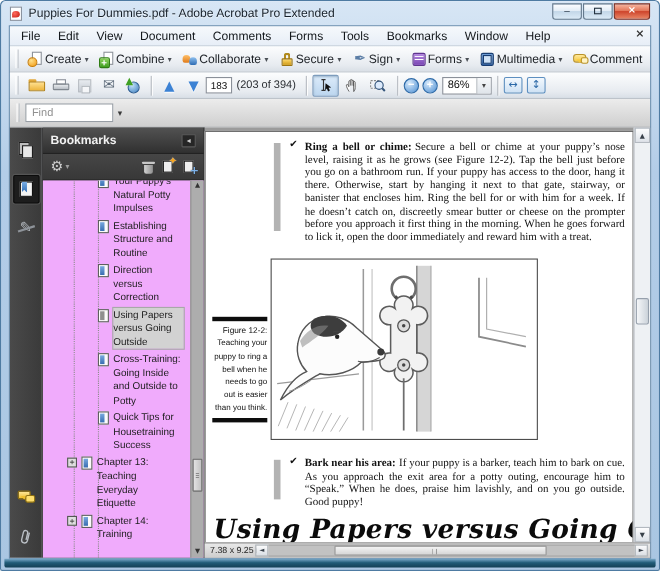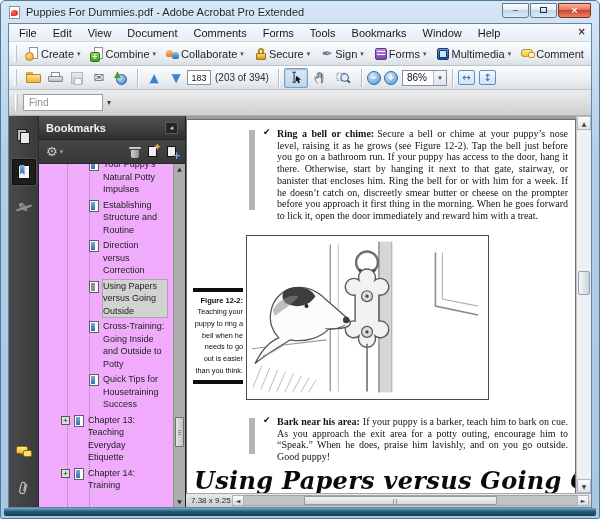--- a/index.html
+++ b/index.html
@@ -164,21 +164,21 @@
   .b1{top:8px}.b2{top:296px}
   .bbar{position:absolute;left:0;top:2px;width:6px;background:#b3b3b3}
   .b1 .bbar{height:80px}.b2 .bbar{height:36px}
   .bcheck{position:absolute;left:14px;top:-1px;font-size:9px;font-weight:bold;color:#111}
   .btxt{margin-left:28px;font-family:"Liberation Serif",serif;font-size:10px;line-height:11.7px;color:#131313;text-align:justify}
   .btxt .lead{font-weight:bold;margin-right:3px}
   .figframe{position:absolute;left:59px;top:115px;width:243px;height:165px;border:1px solid #4c4c4c;background:#fff}
   .figframe svg{display:block;width:100%;height:100%}
   .figcap{position:absolute;left:6px;top:165px;width:50px;text-align:right;color:#0d0d0d}
   .capbar{height:4px;background:#0d0d0d;margin:3px 0}
-  .caplabel{font-size:7.5px;font-weight:bold;line-height:11px}
+  .caplabel{font-size:7.5px;font-weight:normal;line-height:11px}
   .captext{font-size:7.3px;line-height:11.8px}
   .heading{position:absolute;left:7px;top:346px;right:6px;font-family:"DejaVu Serif",serif;font-style:italic;font-weight:bold;font-size:24px;letter-spacing:.3px;color:#0b0b0b;white-space:nowrap}
 
   
   .statusbar{height:14px;flex:none;background:linear-gradient(#e9e9e9,#cdcdcd);border-top:1px solid #a9a9a9;position:relative;display:flex;align-items:center;padding:0 5px}
   .sizelabel{font-size:8px;color:#1f1f1f;white-space:nowrap}
   .hscroll{position:absolute;left:46px;right:2px;top:1px;bottom:1px;display:flex;align-items:center}
   .hbtn{width:12px;height:11px;font-size:6px;line-height:10px;text-align:center;color:#39414a;background:linear-gradient(#fbfbfc,#dadfe4);border:1px solid #aeb4ba}
   .htrack{flex:1;height:11px;background:#c2c2c2;border:1px solid #a3a3a3;border-left:none;border-right:none;position:relative}
   .hthumb{position:absolute;left:18%;width:58%;top:0;height:9px;background:linear-gradient(#f4f4f4,#d6d6d6);border:1px solid #9a9a9a;border-radius:1px}

